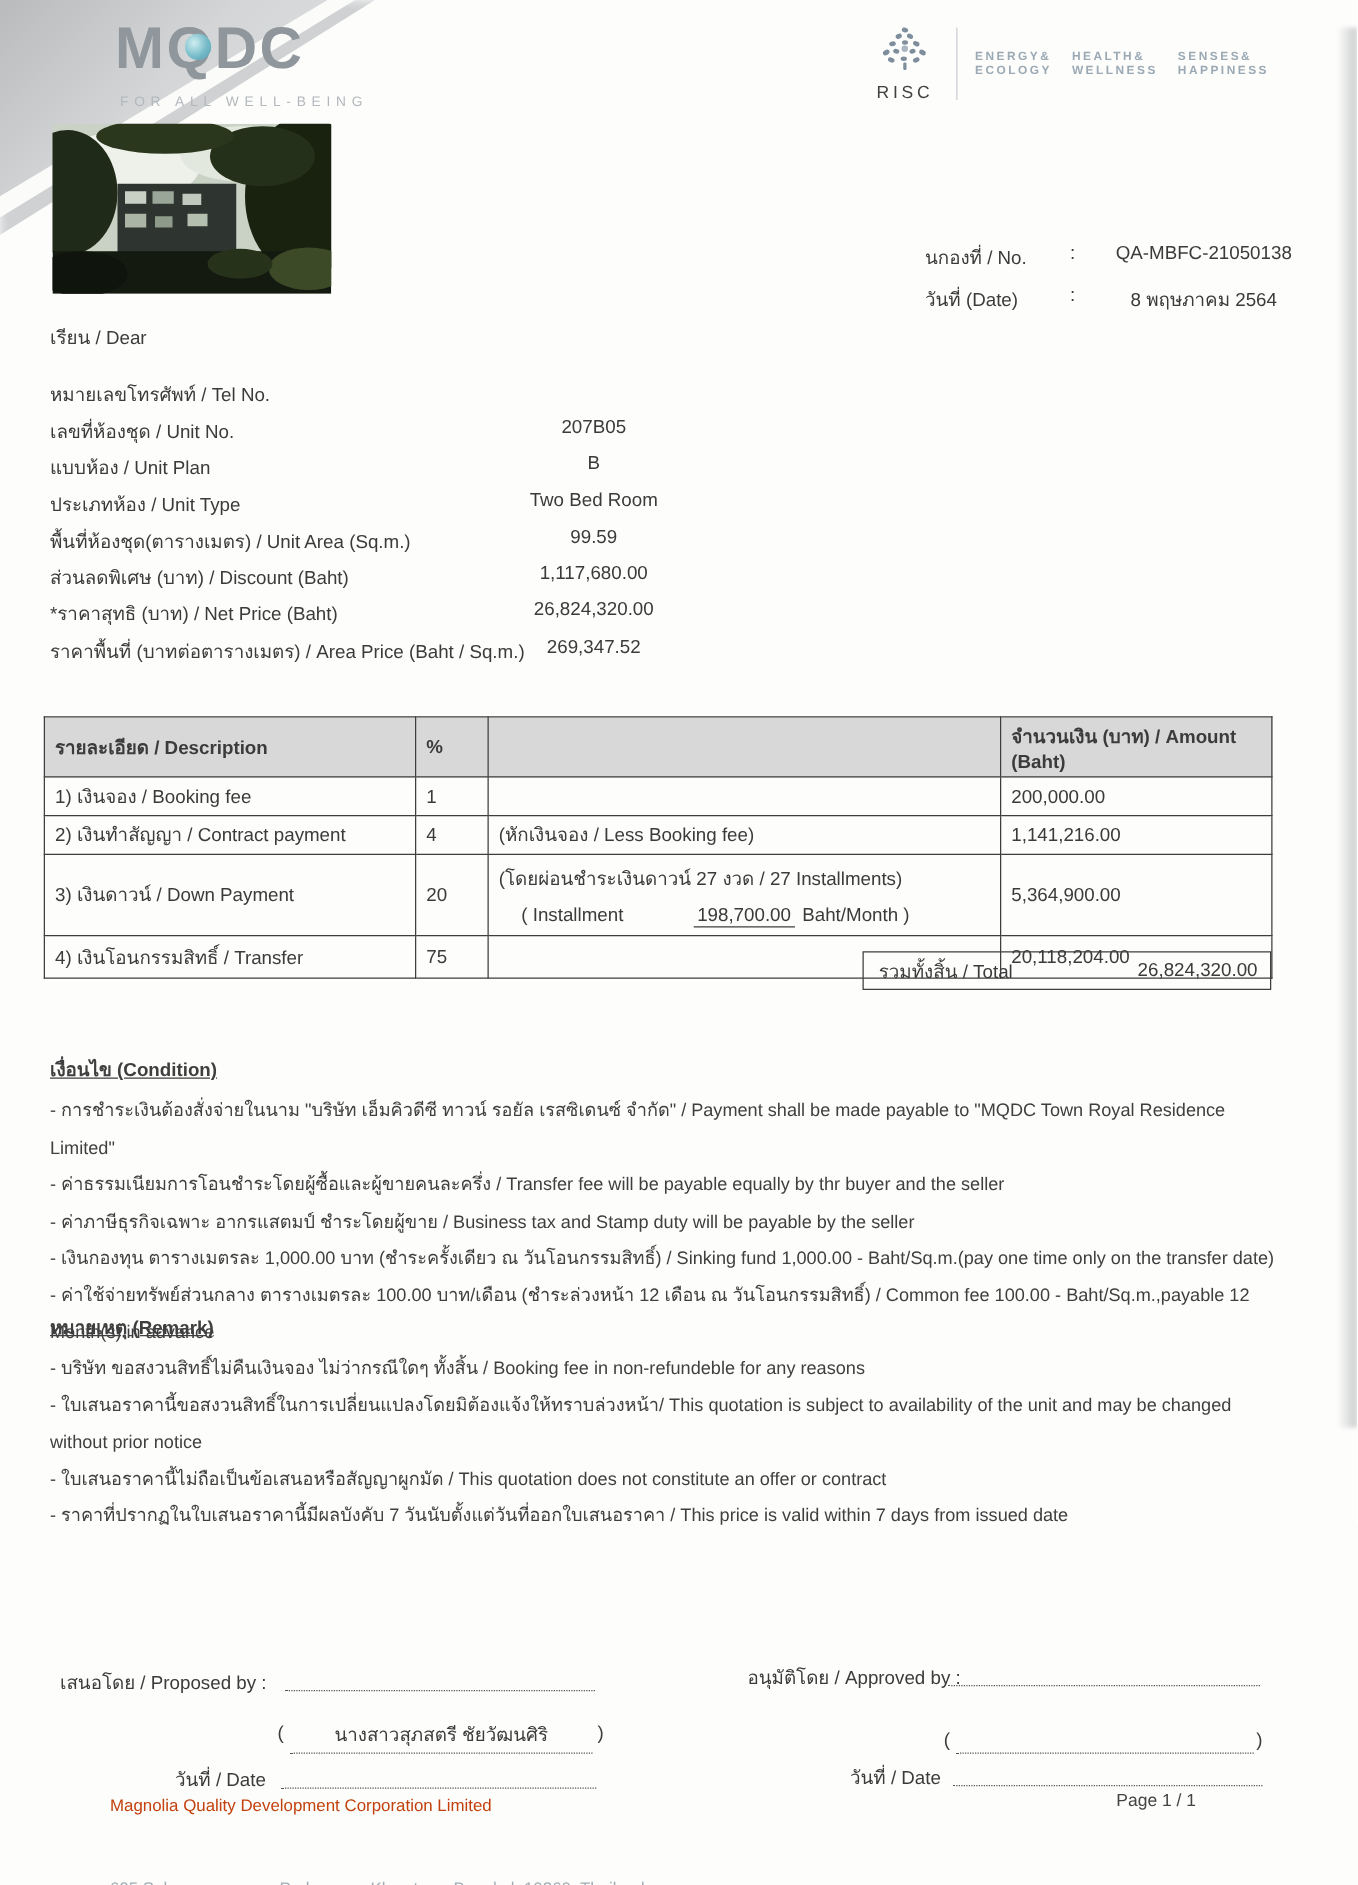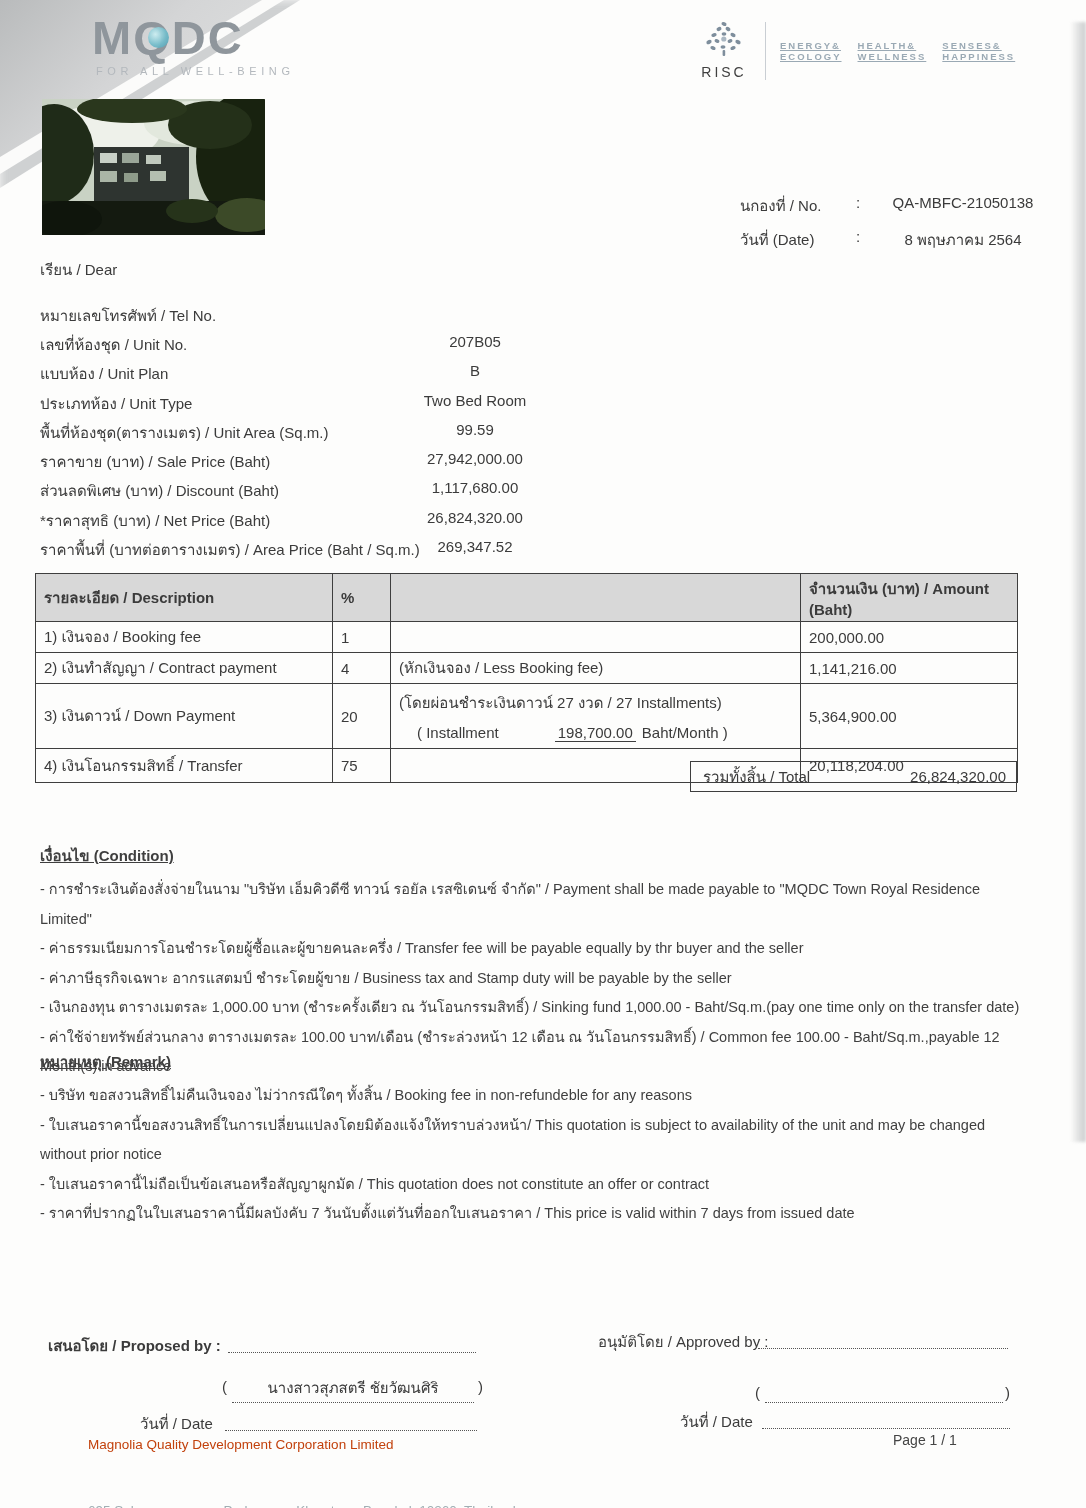--- a/index.html
+++ b/index.html
@@ -15,29 +15,29 @@
     clip-path:polygon(0 0,262px 0,0 157px);
     background:linear-gradient(135deg,#b9bbbc 0%,#d4d5d6 45%,#e2e3e3 100%);}
   .right-edge{position:absolute;right:0;top:22px;width:16px;height:1120px;
     background:linear-gradient(to right,rgba(201,203,204,0),#c6c8c9 85%);filter:blur(1.5px);opacity:.8;}
 
   
   .mqdc-logo{position:absolute;left:92px;top:14px;}
   .mqdc-word{font-size:47px;font-weight:700;letter-spacing:2px;color:#8f969c;line-height:48px;position:relative;}
   .globe{position:absolute;left:56px;top:13px;width:21px;height:21px;border-radius:50%;
     background:radial-gradient(circle at 35% 35%,#cdeef1,#74bcca 55%,#4e9db1);opacity:.95;}
-  .mqdc-tagline{font-size:11px;letter-spacing:4.6px;color:#b3b8bd;margin-top:3px;padding-left:4px;}
+  .mqdc-tagline{font-size:11px;letter-spacing:4.6px;color:#b3b8bd;margin-top:14px;padding-left:4px;}
 
   
   .risc-block{position:absolute;left:693px;top:20px;display:flex;align-items:flex-start;}
   .risc-logo{width:62px;text-align:center;}
   .risc-word{font-size:14px;letter-spacing:3px;color:#404040;margin-top:2px;}
   .risc-divider{width:1px;background:#c9ced3;height:58px;margin:2px 14px 0 10px;}
   .risc-text{display:flex;margin-top:20px;}
-  .risc-col{margin-right:16px;font-size:9.5px;font-weight:bold;letter-spacing:2px;color:#9aa9b4;line-height:11px;text-decoration:underline;}
+  .risc-col{margin-right:16px;font-size:9.5px;font-weight:bold;letter-spacing:2px;color:#9aa9b4;line-height:11px;}
 
   
   .photo{position:absolute;left:42px;top:99px;width:223px;height:136px;}
 
   
   .title-block{position:absolute;left:228px;top:104px;width:575px;text-align:center;font-size:17px;line-height:32px;color:#333;}
 
   
   .meta-block{position:absolute;left:740px;top:194px;font-size:15px;}
   .meta-row{display:flex;height:34px;align-items:flex-start;}
@@ -201,24 +201,20 @@
     </div>
     <div class="d-row">
       <span class="d-label">ประเภทห้อง / Unit Type</span>
       <span class="d-value">Two Bed Room</span>
     </div>
     <div class="d-row">
       <span class="d-label">พื้นที่ห้องชุด(ตารางเมตร) / Unit Area (Sq.m.)</span>
       <span class="d-value">99.59</span>
     </div>
     <div class="d-row">
-      <span class="d-label">ราคาขาย (บาท) / Sale Price (Baht)</span>
-      <span class="d-value">27,942,000.00</span>
-    </div>
-    <div class="d-row">
       <span class="d-label">ส่วนลดพิเศษ (บาท) / Discount (Baht)</span>
       <span class="d-value">1,117,680.00</span>
     </div>
     <div class="d-row">
       <span class="d-label">*ราคาสุทธิ (บาท) / Net Price (Baht)</span>
       <span class="d-value">26,824,320.00</span>
     </div>
     <div class="d-row">
       <span class="d-label">ราคาพื้นที่ (บาทต่อตารางเมตร) / Area Price (Baht / Sq.m.)</span>
       <span class="d-value">269,347.52</span>
@@ -295,21 +291,21 @@
 
   <div class="footer-block">
     <div class="f-company">Magnolia Quality Development Corporation Limited</div>
     <div class="f-address"><span>695 Suk</span><span class="f-spacer"></span><span>Prakanong, Klongtoey, Bangkok 10260, Thailand</span></div>
     
     
     
   </div>
 
   <div>
-    <span class="sig-label" style="left:48px;top:1334px;font-weight:bold;">เสนอโดย / Proposed by :</span>
+    <span class="sig-label" style="left:48px;top:1334px;">เสนอโดย / Proposed by :</span>
     <span class="dotline" style="left:228px;top:1336px;width:248px;"></span>
 
     <span class="paren" style="left:222px;top:1378px;">(</span>
     <span class="name-box" style="left:232px;top:1376px;width:242px;">นางสาวสุภสตรี ชัยวัฒนศิริ</span>
     <span class="paren" style="left:478px;top:1378px;">)</span>
 
     <span class="sig-label" style="left:140px;top:1412px;">วันที่ / Date</span>
     <span class="dotline" style="left:225px;top:1414px;width:252px;"></span>
 
     <span class="sig-label" style="left:598px;top:1330px;">อนุมัติโดย / Approved by :</span>

